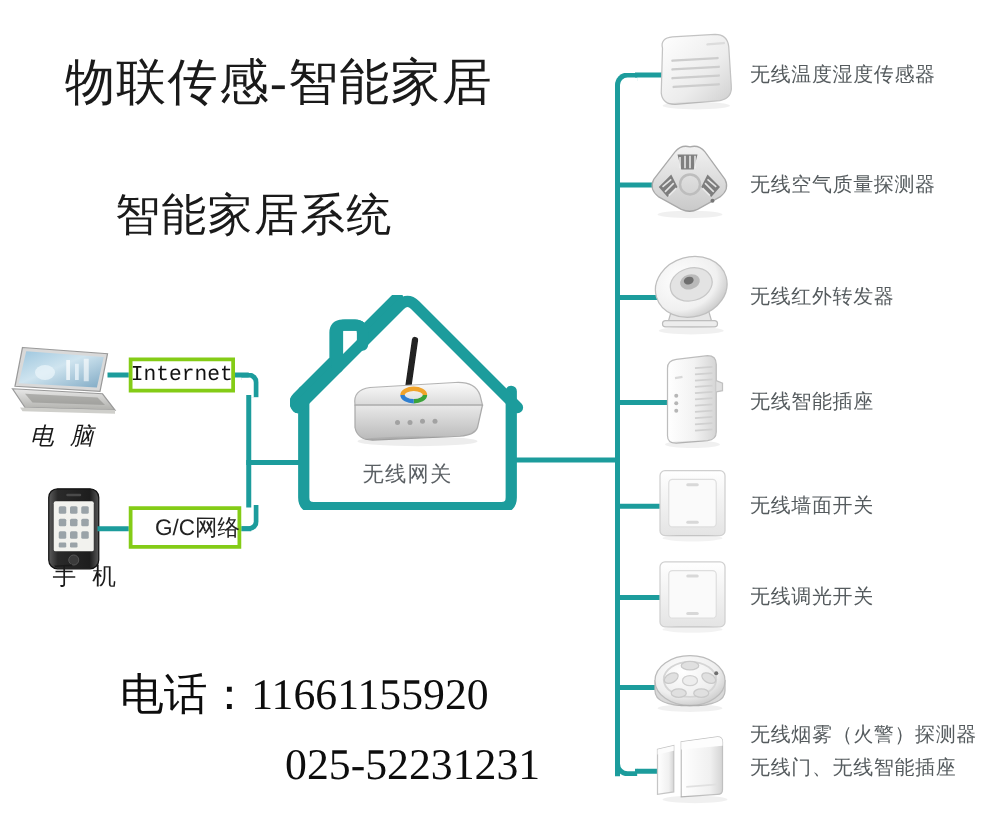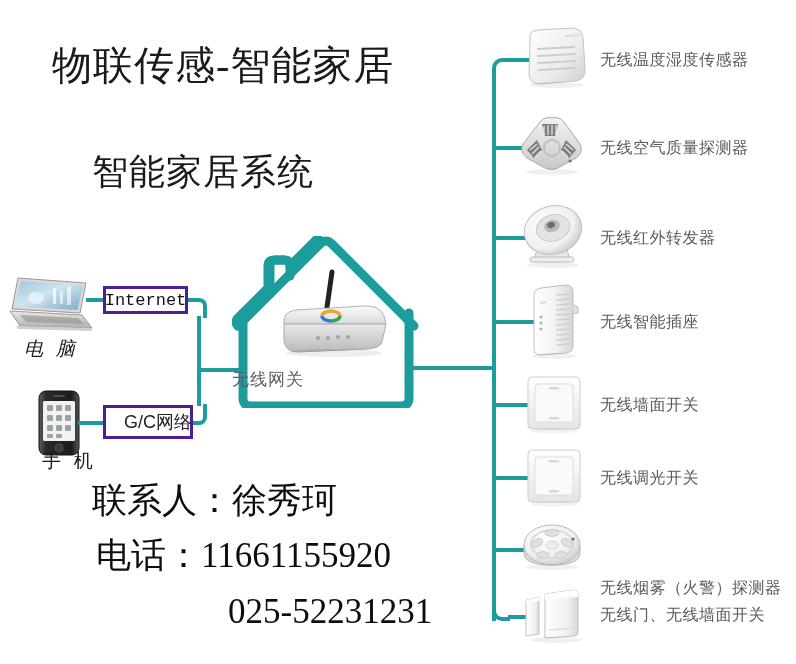--- a/index.html
+++ b/index.html
@@ -32,21 +32,21 @@
   
   .ln { position:absolute; background:#1c9c9c; }
   .ln.h { height:4px; }
   .ln.v { width:4px; }
 
   
   .corner { position:absolute; border:4px solid #1c9c9c; background:transparent; }
 
   
   .netbox {
-    position:absolute; border:3px solid #4c1d95; background:#ffffff;
+    position:absolute; border:3px solid #84cc16; background:#ffffff;
     display:flex; align-items:center; justify-content:center;
     color:#111; white-space:nowrap;
   }
   #box-internet { left:103px; top:286px; width:85px; height:28px;
       font-family:"Liberation Mono","DejaVu Sans Mono",monospace; font-size:17px; }
   #box-gc { left:103px; top:405px; width:90px; height:34px;
       font-family:"Liberation Sans","DejaVu Sans",sans-serif; font-size:18px; color:#222;padding-left:20px; }
 
   
   .dev-label {
@@ -61,41 +61,40 @@
   .rlabel {
     position:absolute; left:600px; color:#555b5e; white-space:nowrap;
     font-family:"Liberation Sans","DejaVu Sans",sans-serif;
     font-size:16px; letter-spacing:.5px; transform:translateY(-50%);text-align:center;
   }
 
   
   #house { position:absolute; left:232px; top:236px; width:188px; height:172px; }
   #house svg { display:block; }
   #gw-label {
-    position:absolute; left:232px; top:368px; width:188px; 
+    position:absolute; left:232px; top:368px; width:188px; text-align:center;
     font-family:Liberation Serif, serif;
     font-size:17px; color:#5a5f63; letter-spacing:1px;
   }
 
   
   .icon-wrap { position:absolute; }
   .icon-wrap svg { display:block; }
 
   
   .ricon { position:absolute; left:512px; transform:translateY(-50%); }
 </style>
 </head>
 <body>
 
 <div id="stage">
 
   <div class="title-main">物联传感-智能家居</div>
   <div class="title-sub">智能家居系统</div>
 
-  <div class="contact c1">联系人：徐秀珂</div>
   <div class="contact c2">电话：11661155920</div>
   <div class="contact c3">025-52231231</div>
 
   <div class="icon-wrap" style="left:8px; top:276px;">
     <svg width="86" height="58" viewBox="0 0 86 58">
       <defs>
         <linearGradient id="lcdG" x1="0" y1="0" x2="1" y2="1">
           <stop offset="0%" stop-color="#9dc6de"></stop>
           <stop offset="45%" stop-color="#cfe4ef"></stop>
           <stop offset="100%" stop-color="#7fa9c4"></stop>
@@ -412,15 +411,15 @@
 
       <path d="M14,18 L27,15 L27,52 L14,54 Z" fill="url(#dwG)" stroke="#c5c5c5" stroke-width="1"></path>
       <path d="M14,18 L27,15 L27,19 L14,22 Z" fill="#fcfcfc"></path>
 
       <path d="M33,12 L62,8 Q66,8 66,12 L66,50 Q66,54 62,54 L33,56 Z" fill="url(#dwG)" stroke="#c0c0c0" stroke-width="1"></path>
       <path d="M33,12 L62,8 Q66,8 66,12 L66,15 L33,18 Z" fill="#fdfdfd"></path>
       <path d="M37,48 L62,46" stroke="#e0e0e0" stroke-width="1.4"></path>
       <ellipse cx="44" cy="58" rx="26" ry="3" fill="#000" opacity=".06"></ellipse>
     </svg>
   </div>
-  <div class="rlabel" style="top:615px;">无线门、无线墙面开关</div>
+  <div class="rlabel" style="top:615px;">无线门、无线智能插座</div>
 
 </div>
 
 </body></html>

